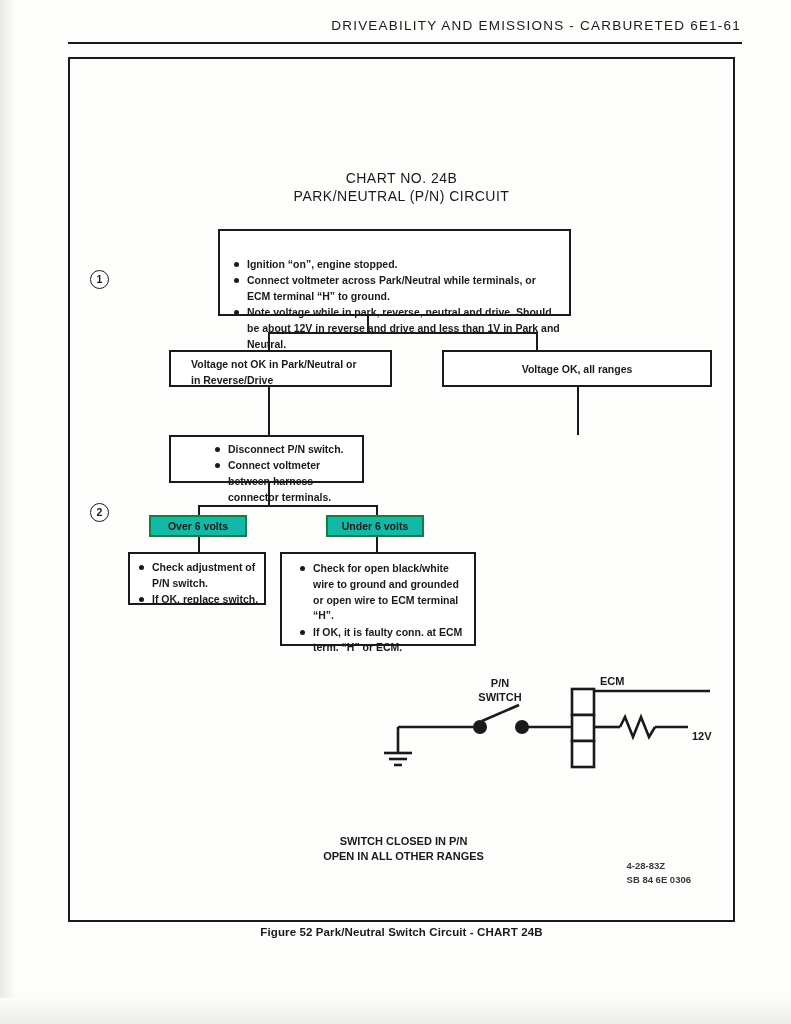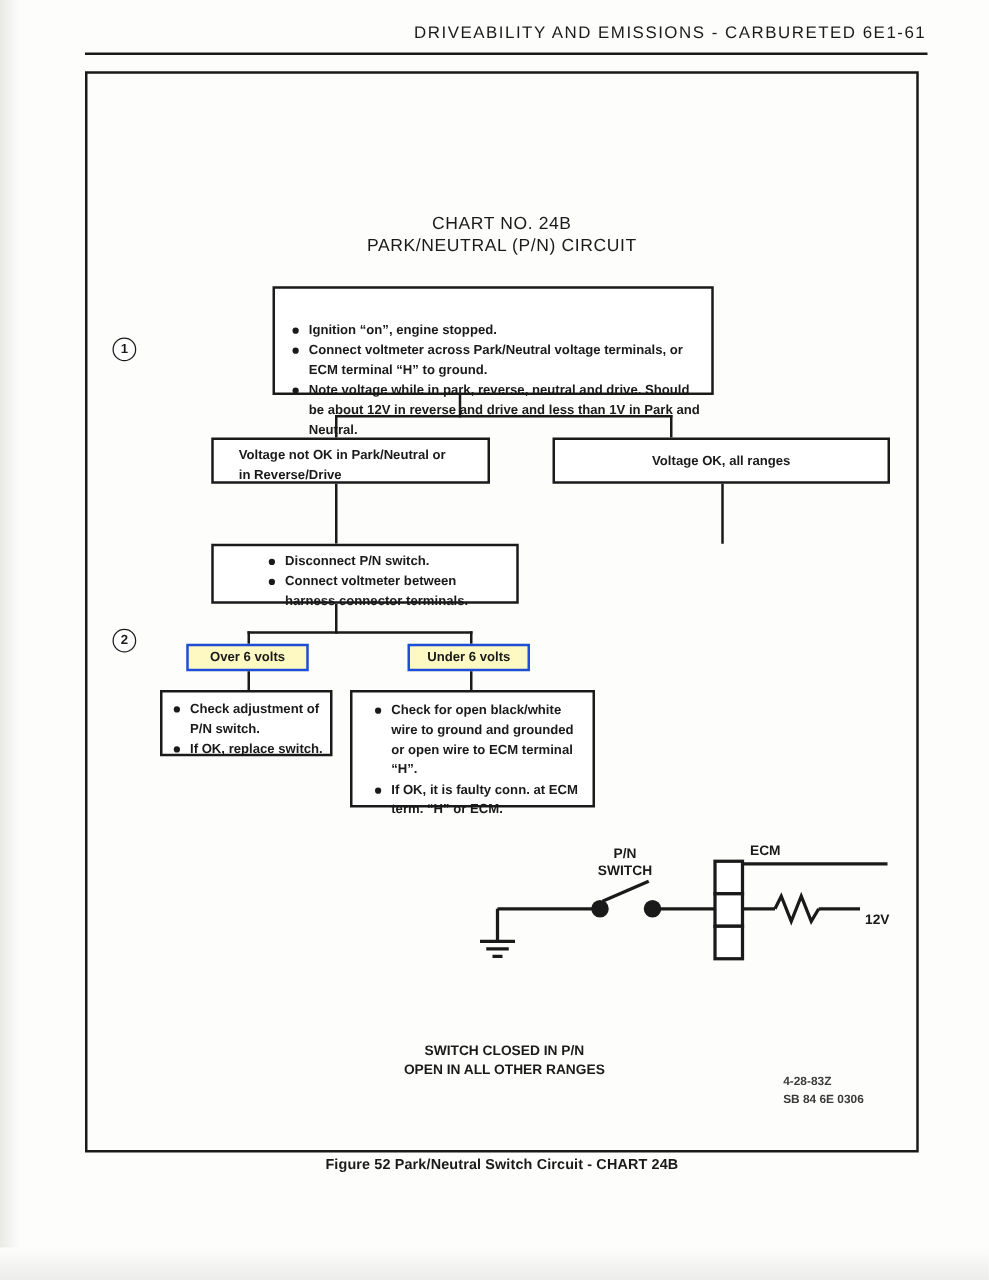--- a/index.html
+++ b/index.html
@@ -146,22 +146,22 @@
     font-weight: bold;
     text-align: center;
     line-height: 17px;
     background: #fff;
     box-sizing: border-box;
   }
 
   
   .volt-box {
     position: absolute;
-    border: 2px solid #1d4ed8;
-    background: #fef9c3;
+    border: 2px solid #15803d;
+    background: #14b8a6;
     box-sizing: border-box;
     font-size: 10.5px;
     font-weight: bold;
     text-align: center;
     line-height: 18px;
   }
 
   
   #circuit {
     position: absolute;
@@ -226,21 +226,21 @@
 
   <div id="chart-title">
     <div class="t-big">CHART NO. 24B</div>
     <div class="t-big">PARK/NEUTRAL (P/N) CIRCUIT</div>
   </div>
 
   <div class="step-circle" style="left:20px; top:211px;">1</div>
   <div class="box" style="left:148px; top:170px; width:353px; height:87px;">
     <ul class="bullets box-inner" style="margin:26px 8px 0 12px;">
       <li>Ignition “on”, engine stopped.</li>
-      <li>Connect voltmeter across Park/Neutral voltage terminals, or ECM terminal “H” to ground.</li>
+      <li>Connect voltmeter across Park/Neutral while terminals, or ECM terminal “H” to ground.</li>
       <li>Note voltage while in park, reverse, neutral and drive. Should be about 12V in reverse and drive and less than 1V in Park and Neutral.</li>
     </ul>
   </div>
 
   <div class="vline" style="left:297px; top:257px; height:18px;"></div>
   <div class="hline" style="left:198px; top:273px; width:270px;"></div>
   <div class="vline" style="left:198px; top:273px; height:20px;"></div>
   <div class="vline" style="left:466px; top:273px; height:20px;"></div>
 
   <div class="box" style="left:99px; top:291px; width:223px; height:37px;">
@@ -251,21 +251,21 @@
   </div>
 
   <div class="box" style="left:372px; top:291px; width:270px; height:37px;">
     <div class="plain-center" style="margin-top:11px;">Voltage OK, all ranges</div>
   </div>
 
   <div class="vline" style="left:198px; top:328px; height:48px;"></div>
   <div class="vline" style="left:507px; top:328px; height:48px;"></div>
 
   <div class="step-circle" style="left:20px; top:444px;">2</div>
-  <div class="box" style="left:99px; top:376px; width:246px; height:48px;">
+  <div class="box" style="left:99px; top:376px; width:195px; height:48px;">
     <ul class="bullets box-inner" style="margin:5px 6px 0 42px;">
       <li>Disconnect P/N switch.</li>
       <li>Connect voltmeter between harness connector terminals.</li>
     </ul>
   </div>
 
 
   <div class="vline" style="left:198px; top:424px; height:24px;"></div>
   <div class="hline" style="left:128px; top:446px; width:180px;"></div>
   <div class="vline" style="left:128px; top:446px; height:12px;"></div>

